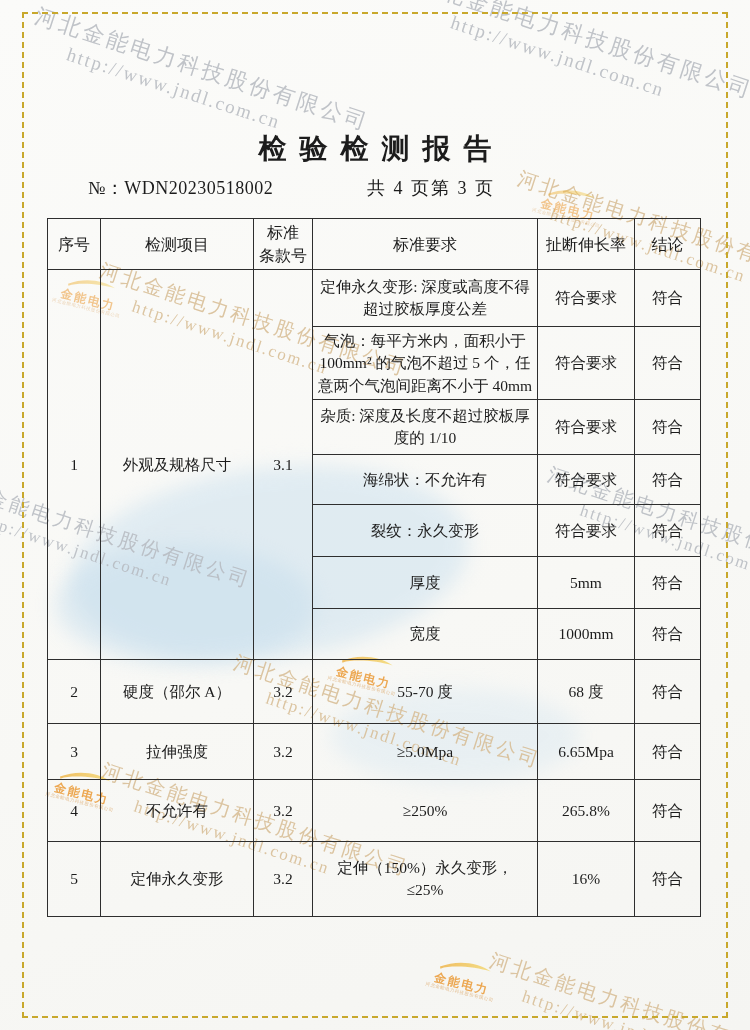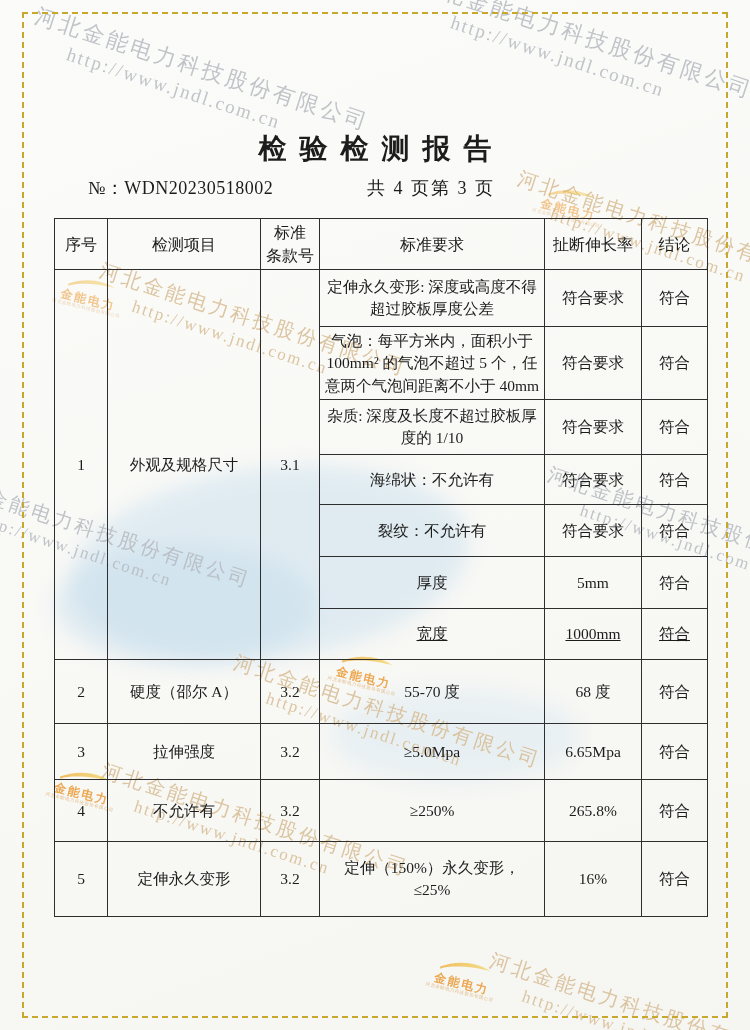--- a/index.html
+++ b/index.html
@@ -47,34 +47,34 @@
   }
   .doc-subtitle{
     position:absolute;left:0;top:130px;width:750px;text-align:center;
     font-size:28px;font-weight:bold;letter-spacing:13px;text-indent:13px;
   }
   .meta-row{position:absolute;left:0;top:176px;width:617px;height:26px;font-size:18px;}
   .report-no{position:absolute;left:88px;top:0;letter-spacing:.5px;}
   .page-info{position:absolute;right:122px;top:0;letter-spacing:2px;margin-left:38px;}
   
   table.report{
-    position:absolute;left:54px;top:218px;width:653px;
+    position:absolute;left:47px;top:218px;width:653px;
     border-collapse:collapse;table-layout:fixed;
     font-size:15.5px;
   }
   table.report th,table.report td{
     border:1.6px solid #2e2e2e;padding:2px 4px;
     vertical-align:middle;text-align:center;background:transparent;
     font-weight:400;line-height:1.45;
   }
   table.report th{font-size:16px;white-space:pre-line;}
   td.req{text-align:left;padding:4px 9px;}
   td.vtop{vertical-align:top;padding-top:12px;}
   tr.h40{height:40px;} tr.h57{height:57px;} tr.h73{height:73px;} tr.h55{height:55px;margin-top:44px;}
-  tr.h50{height:50px;} tr.h52{height:52px;} tr.h51{height:51px;text-decoration:underline;} tr.h64{height:64px;}
+  tr.h50{height:50px;} tr.h52{height:52px;} tr.h51{height:51px;} tr.h64{height:64px;}
   tr.h56{height:56px;} tr.h62{height:62px;} tr.h75{height:75px;}
 </style>
 </head>
 <body>
 
 <div class="wm-layer">
   <div class="blob blob1"></div>
   <div class="blob blob2"></div>
   <div class="blob blob3"></div>
 
@@ -204,21 +204,21 @@
       <td class="req">杂质: 深度及长度不超过胶板厚度的 1/10</td>
       <td>符合要求</td>
       <td>符合</td>
     </tr>
     <tr class="h50">
       <td class="req">海绵状：不允许有</td>
       <td>符合要求</td>
       <td>符合</td>
     </tr>
     <tr class="h52">
-      <td class="req">裂纹：不允许有</td>
+      <td class="req">裂纹：永久变形</td>
       <td>符合要求</td>
       <td>符合</td>
     </tr>
     <tr class="h52">
       <td class="req">厚度</td>
       <td>5mm</td>
       <td>符合</td>
     </tr>
     <tr class="h51">
       <td class="req">宽度</td>

